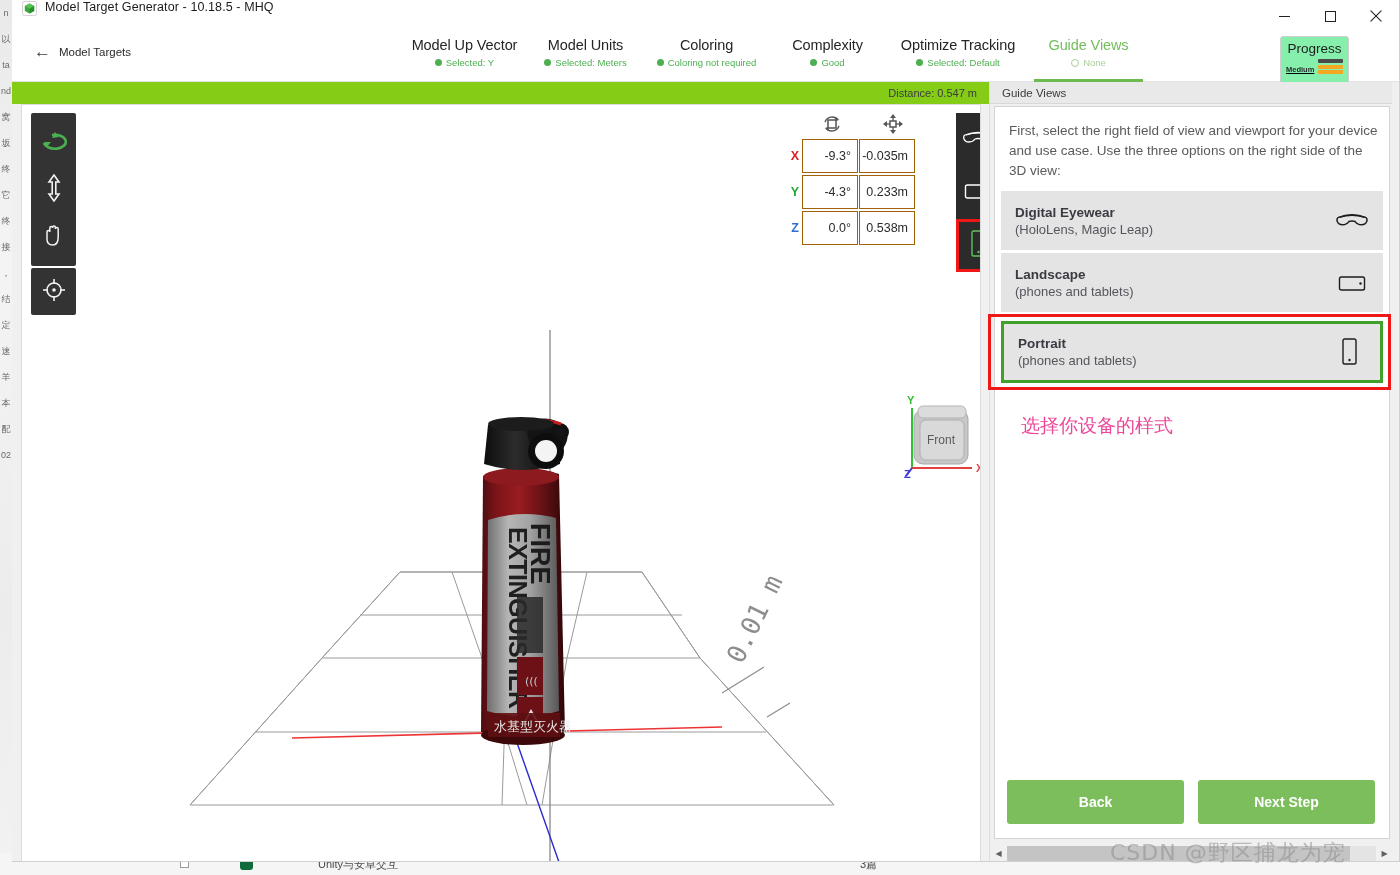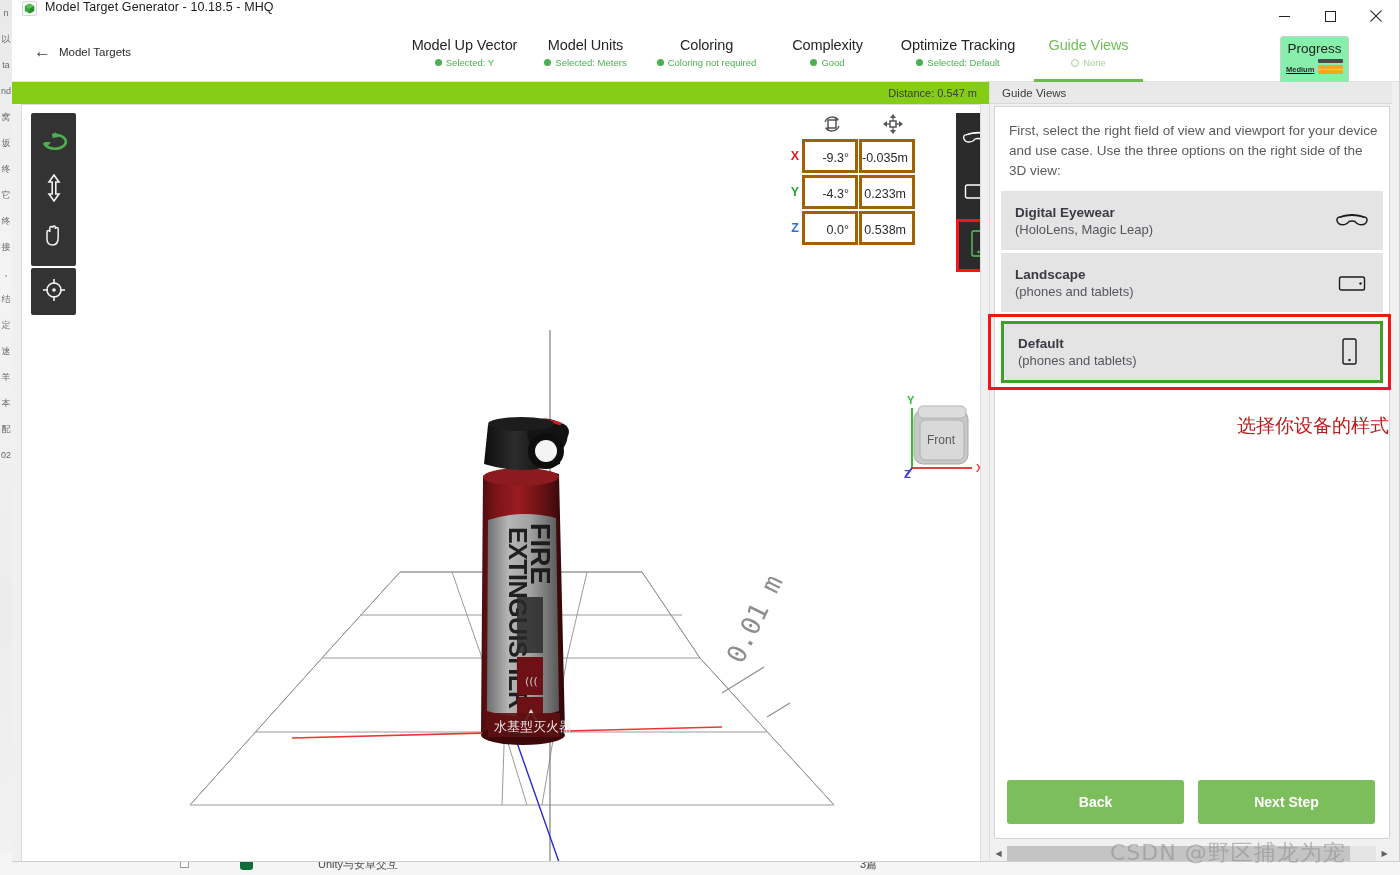--- a/index.html
+++ b/index.html
@@ -161,21 +161,21 @@
     position: absolute; left: 766px; top: 8px; width: 135px;
   }
   .tp-head { display: flex; }
   .tp-head .hcell { width: 63px; display: flex; justify-content: center; padding-bottom: 3px; }
   .tp-row { display: flex; align-items: center; height: 36px; }
   .tp-axis { width: 14px; font-size: 12.5px; font-weight: bold; text-align: center; }
   .tp-axis.x { color: #e02020; }
   .tp-axis.y { color: #25a33c; }
   .tp-axis.z { color: #2f6fd0; }
   .tp-input {
-    width: 56px; height: 34px; border: 3px solid #a16207; background: #fff;
+    width: 56px; height: 34px; border: 1px solid #a16207; background: #fff;
     font-size: 12.5px; color: #2b2b2b; text-align: right;
     padding-right: 6px; line-height: 32px; margin-right: 1px;
   }
 
   
   #device-strip {
     position: absolute; left: 934px; top: 8px; width: 44px;
     background: #2b2b2b;
     display: flex; flex-direction: column; align-items: center;
   }
@@ -217,23 +217,22 @@
   .opt-row .opt-sub { font-size: 13px; color: #55555d; margin-top: 2px; }
   .opt-row .opt-icon { width: 34px; display:flex; align-items:center; justify-content:center; }
   .opt-row.selected {
     border: 3px solid #3fa12a; border-bottom: 3px solid #3fa12a;
   }
   #red-box {
     position: absolute; left: -7px; top: -7px; width: 403px; height: 76px;
     border: 3px solid #f01717; pointer-events: none;
   }
   #cn-note {
-    margin: 30px 0 0 26px; font-size: 19px; color: #b91c1c;
+    margin: 30px 0 0 26px; font-size: 19px; color: #ec4899;
     font-family: "DejaVu Sans", sans-serif;
-    text-align: right;
   }
   #btn-row {
     position: absolute; left: 12px; bottom: 14px; width: 368px;
     display: flex; gap: 14px;
   }
   .big-btn {
     flex: 1; height: 44px; background: #7dbe5c; color: #fff;
     border: none; border-radius: 3px;
     font-size: 14px; font-weight: bold;
     font-family: "Liberation Sans", sans-serif; cursor: pointer;
@@ -608,21 +607,21 @@
             <svg width="28" height="20" viewBox="0 0 28 20">
               <rect x="1.5" y="4" width="25" height="13" rx="1.8" fill="none" stroke="#1d1d1d" stroke-width="1.4"></rect>
               <circle cx="22.5" cy="10.5" r="1.2" fill="#1d1d1d"></circle>
             </svg>
           </div>
         </div>
 
         <div style="position:relative;">
           <div class="opt-row selected">
             <div class="opt-text">
-              <div class="opt-title">Default</div>
+              <div class="opt-title">Portrait</div>
               <div class="opt-sub">(phones and tablets)</div>
             </div>
             <div class="opt-icon">
               <svg width="20" height="30" viewBox="0 0 20 30">
                 <rect x="4" y="2" width="13" height="25" rx="1.8" fill="none" stroke="#1d1d1d" stroke-width="1.4"></rect>
                 <circle cx="10.5" cy="23" r="1.2" fill="#1d1d1d"></circle>
               </svg>
             </div>
           </div>
           <div id="red-box"></div>

